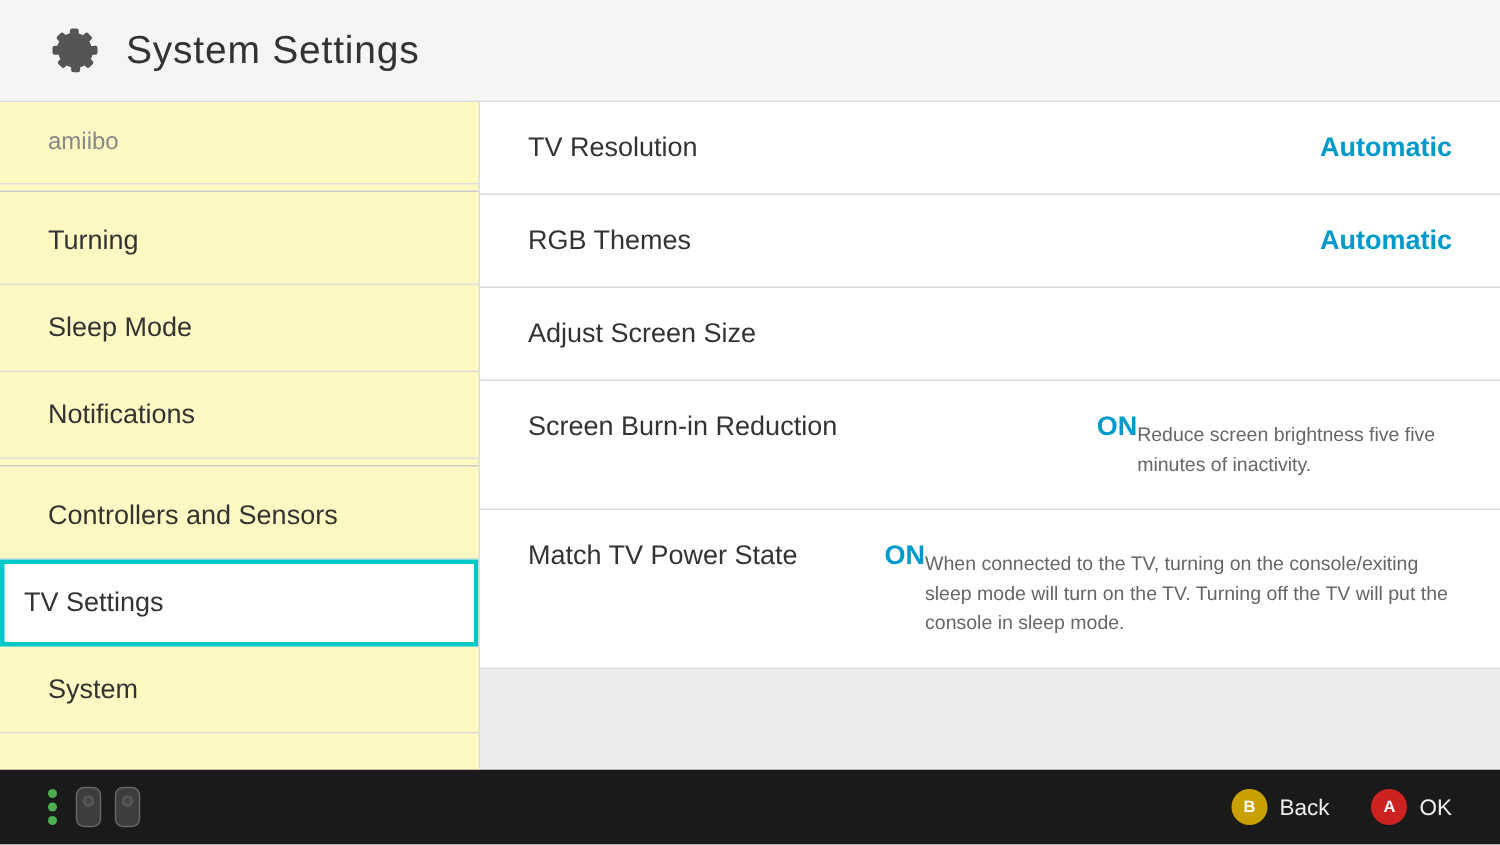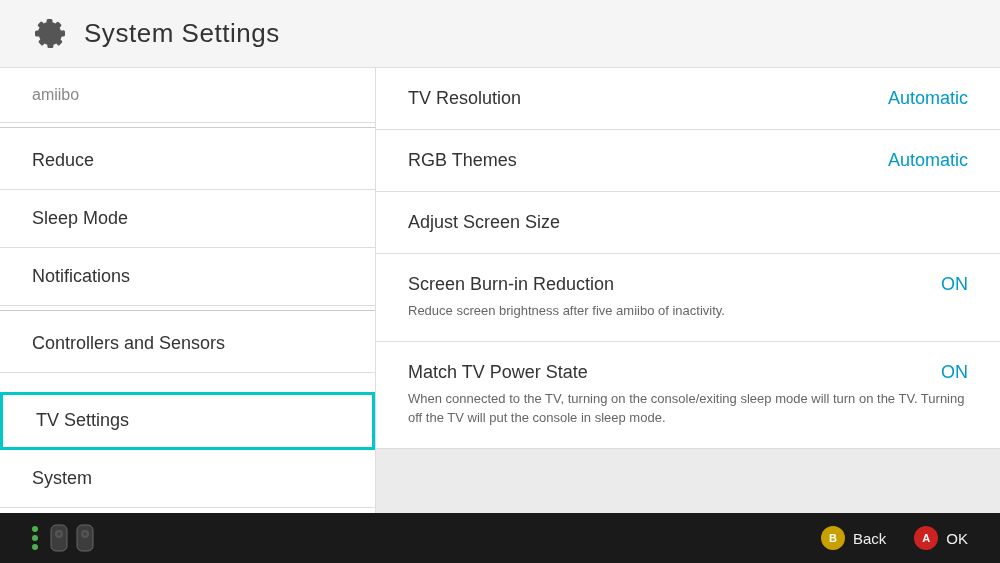--- a/index.html
+++ b/index.html
@@ -34,22 +34,22 @@
     }
 
     
     .main-container {
       display: flex;
       height: calc(563px - 68px - 50px);
     }
 
     
     .sidebar {
-      width: 376px;
-      background: #ffffff;
+      width: 320px;
+      background: #fef9c3;
       border-right: 1px solid #ddd;
       overflow-y: auto;
       flex-shrink: 0;
     }
     .sidebar-item {
       padding: 18px 32px;
       font-size: 18px;
       color: #333;
       cursor: pointer;
       border-bottom: 1px solid #ddd;
@@ -88,37 +88,36 @@
     }
     .setting-row {
       display: flex;
       align-items: center;
       justify-content: space-between;
       padding: 20px 32px;
       border-bottom: 1px solid #ddd;
       background: #ffffff;
     }
     .setting-row.with-desc {
-      flex-direction: column;
       align-items: flex-start;
     }
     .setting-row-top {
       display: flex;
       width: 100%;
       align-items: center;
       justify-content: space-between;
     }
     .setting-label {
       font-size: 18px;
       color: #333;
     }
     .setting-value {
       font-size: 18px;
       color: #0099cc;
-      font-weight: 400;
+      font-weight: 700;
     }
     .setting-desc {
       font-size: 13px;
       color: #666;
       margin-top: 6px;
       line-height: 1.5;
     }
 
     
     .footer {
@@ -155,22 +154,21 @@
       color: #fff;
     }
     .btn-b { background: #c8a000; }
     .btn-a { background: #cc2222; }
 
     
     .sidebar-item.active {
       outline: 3px solid #00c8c8;
       outline-offset: -3px;
       border-left: none;
-      padding-left: 36px;
-      margin-top: 19px;
+      padding-left: 16px;
     }
   </style>
 </head>
 <body>
 
 <div class="header">
   <svg class="header-icon" viewBox="0 0 36 36" fill="none">
     <path d="M18 11a7 7 0 1 0 0 14A7 7 0 0 0 18 11zm0 12a5 5 0 1 1 0-10 5 5 0 0 1 0 10z" fill="#555"></path>
     <path d="M31.5 20.5h-1.8a11.9 11.9 0 0 1-1.2 2.9l1.3 1.3a1.5 1.5 0 0 1 0 2.1l-2.1 2.1a1.5 1.5 0 0 1-2.1 0l-1.3-1.3a11.9 11.9 0 0 1-2.9 1.2v1.8a1.5 1.5 0 0 1-1.5 1.5h-3a1.5 1.5 0 0 1-1.5-1.5v-1.8a11.9 11.9 0 0 1-2.9-1.2l-1.3 1.3a1.5 1.5 0 0 1-2.1 0l-2.1-2.1a1.5 1.5 0 0 1 0-2.1l1.3-1.3a11.9 11.9 0 0 1-1.2-2.9H4.5A1.5 1.5 0 0 1 3 19v-3a1.5 1.5 0 0 1 1.5-1.5h1.8a11.9 11.9 0 0 1 1.2-2.9L6.2 10.3a1.5 1.5 0 0 1 0-2.1l2.1-2.1a1.5 1.5 0 0 1 2.1 0l1.3 1.3a11.9 11.9 0 0 1 2.9-1.2V4.5A1.5 1.5 0 0 1 16 3h3a1.5 1.5 0 0 1 1.5 1.5v1.8a11.9 11.9 0 0 1 2.9 1.2l1.3-1.3a1.5 1.5 0 0 1 2.1 0l2.1 2.1a1.5 1.5 0 0 1 0 2.1l-1.3 1.3a11.9 11.9 0 0 1 1.2 2.9h1.8A1.5 1.5 0 0 1 33 16v3a1.5 1.5 0 0 1-1.5 1.5z" fill="#555"></path>
   </svg>
@@ -178,21 +176,21 @@
 </div>
 
 <div class="main-container">
 
   <div class="sidebar">
     <div class="sidebar-item dimmed">
       <span>amiibo</span>
     </div>
     <div class="sidebar-divider"></div>
     <div class="sidebar-item">
-      <span>Reduce</span>
+      <span>Turning</span>
     </div>
     <div class="sidebar-item">
       <span>Sleep Mode</span>
     </div>
     <div class="sidebar-item">
       <span>Notifications</span>
     </div>
     <div class="sidebar-divider"></div>
     <div class="sidebar-item">
       <span>Controllers and Sensors</span>
@@ -219,21 +217,21 @@
 
     <div class="setting-row">
       <span class="setting-label">Adjust Screen Size</span>
     </div>
 
     <div class="setting-row with-desc">
       <div class="setting-row-top">
         <span class="setting-label">Screen Burn-in Reduction</span>
         <span class="setting-value">ON</span>
       </div>
-      <span class="setting-desc">Reduce screen brightness after five amiibo of inactivity.</span>
+      <span class="setting-desc">Reduce screen brightness five five minutes of inactivity.</span>
     </div>
 
     <div class="setting-row with-desc">
       <div class="setting-row-top">
         <span class="setting-label">Match TV Power State</span>
         <span class="setting-value">ON</span>
       </div>
       <span class="setting-desc">When connected to the TV, turning on the console/exiting sleep mode will turn on the TV. Turning off the TV will put the console in sleep mode.</span>
     </div>
 

